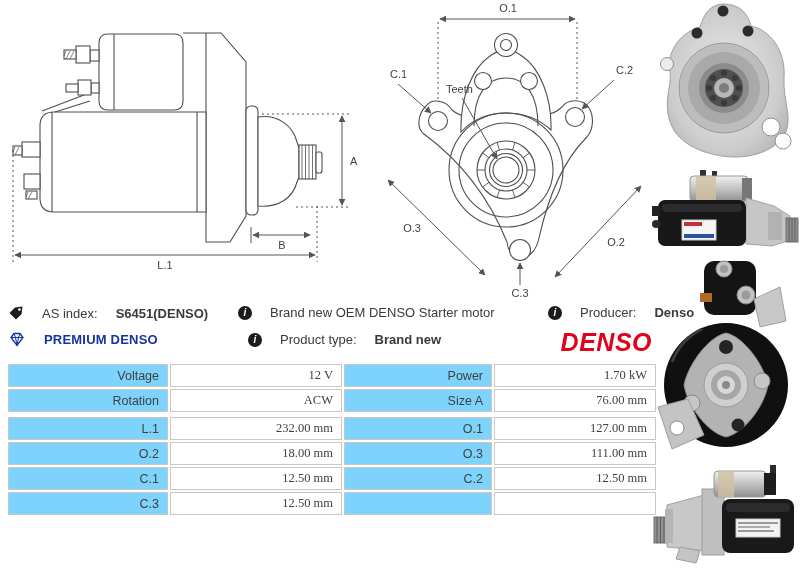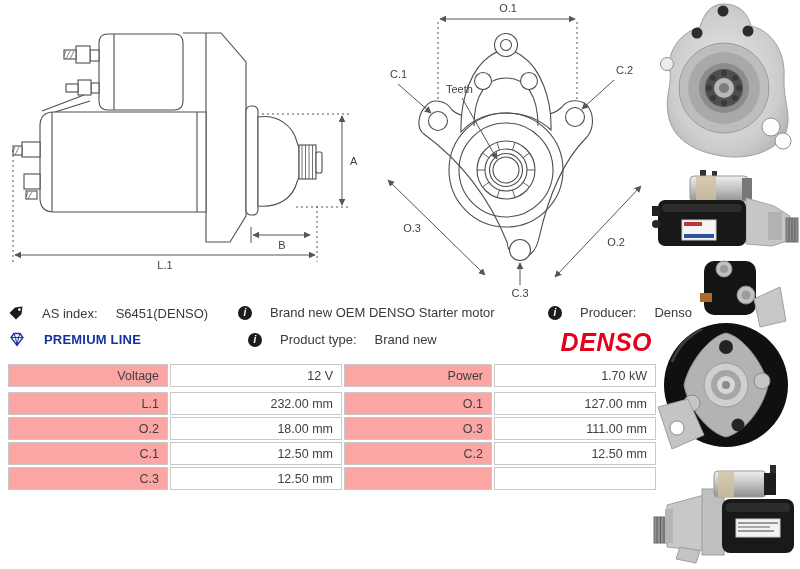--- a/index.html
+++ b/index.html
@@ -7,38 +7,38 @@
     width:800px; height:569px; position:relative; overflow:hidden;
     background:#ffffff; font-family:"Liberation Sans", sans-serif;
   }
   svg text { font-family:"Liberation Sans", sans-serif; fill:#3f3f3f; }
 
   .abs { position:absolute; }
 
   
   .meta-item { position:absolute; display:flex; align-items:center; gap:18px;
                font-size:13px; color:#3a3a3a; white-space:nowrap; }
-  .b { font-weight:normal; }
+  .b { font-weight:bold; }
   .premium { color:#16349f; font-weight:bold; letter-spacing:.2px; }
   .info-badge { width:14px; height:14px; border-radius:50%; background:#1b1b1b;
                 color:#fff; font-size:10px; font-weight:bold; font-style:italic;
                 display:flex; align-items:center; justify-content:center; flex:0 0 14px; }
   .info-badge::after { content:"i"; }
   .denso-logo { position:absolute; left:552px; top:328px; width:100px; text-align:right;
                 font-size:25px; font-weight:bold; font-style:italic; color:#e2001a;
                 letter-spacing:.5px; }
 
   
   table.spec { position:absolute; left:6px; top:362px; width:650px;
                border-collapse:separate; border-spacing:2px; table-layout:fixed; }
   table.spec td { border:1px solid #c8c8c8; font-size:12.5px; color:#3f3f3f;
                   text-align:right; padding:2px 8px; height:17px; vertical-align:middle;
                   overflow:hidden; }
-  td.lbl { background:#fca5a5; }
-  td.val { background:#ffffff; }
+  td.lbl { background:#7dd3fc; }
+  td.val { background:#ffffff;font-family:Liberation Serif, serif; }
   tr.spacer td { border:none; background:none; height:1px; padding:0; }
 
   .photo { position:absolute; left:652px; }
 </style>
 </head>
 <body>
 
 <svg class="abs" style="left:0;top:0" width="368" height="296" viewBox="0 0 368 296">
   <defs>
     <marker id="arL" viewBox="0 0 10 10" refX="9" refY="5" markerWidth="7" markerHeight="7" orient="auto-start-reverse">
@@ -198,21 +198,21 @@
   <span class="b">Denso</span>
 </div>
 
 <div class="meta-item" style="left:8px;top:332px">
   <svg width="18" height="15" viewBox="0 0 18 15">
     <g fill="none" stroke="#16349f" stroke-width="1.3">
       <path d="M3,5.5 L6,1.5 H12 L15,5.5 L9,13.5 Z"></path>
       <path d="M3,5.5 H15 M6,1.5 L7.5,5.5 L9,13.5 L10.5,5.5 L12,1.5" stroke-width="1"></path>
     </g>
   </svg>
-  <span class="premium">PREMIUM LINE</span>
+  <span class="premium">PREMIUM DENSO</span>
 </div>
 
 <div class="meta-item" style="left:248px;top:332px">
   <span class="info-badge"></span>
   <span>Product type:</span>
   <span class="b">Brand new</span>
 </div>
 
 <div class="denso-logo">DENSO</div>
 
@@ -222,20 +222,26 @@
       <col style="width:172px">
     <col style="width:148px">
       <col style="width:162px">
   </colgroup>
   <tbody>
       <tr>
         <td class="lbl">Voltage</td>
         <td class="val">12 V</td>
         <td class="lbl">Power</td>
         <td class="val">1.70 kW</td>
+      </tr>
+      <tr>
+        <td class="lbl">Rotation</td>
+        <td class="val">ACW</td>
+        <td class="lbl">Size A</td>
+        <td class="val">76.00 mm</td>
       </tr>
       <tr class="spacer">
         <td colspan="4"></td>
       </tr>
       <tr>
         <td class="lbl">L.1</td>
         <td class="val">232.00 mm</td>
         <td class="lbl">O.1</td>
         <td class="val">127.00 mm</td>
       </tr>

